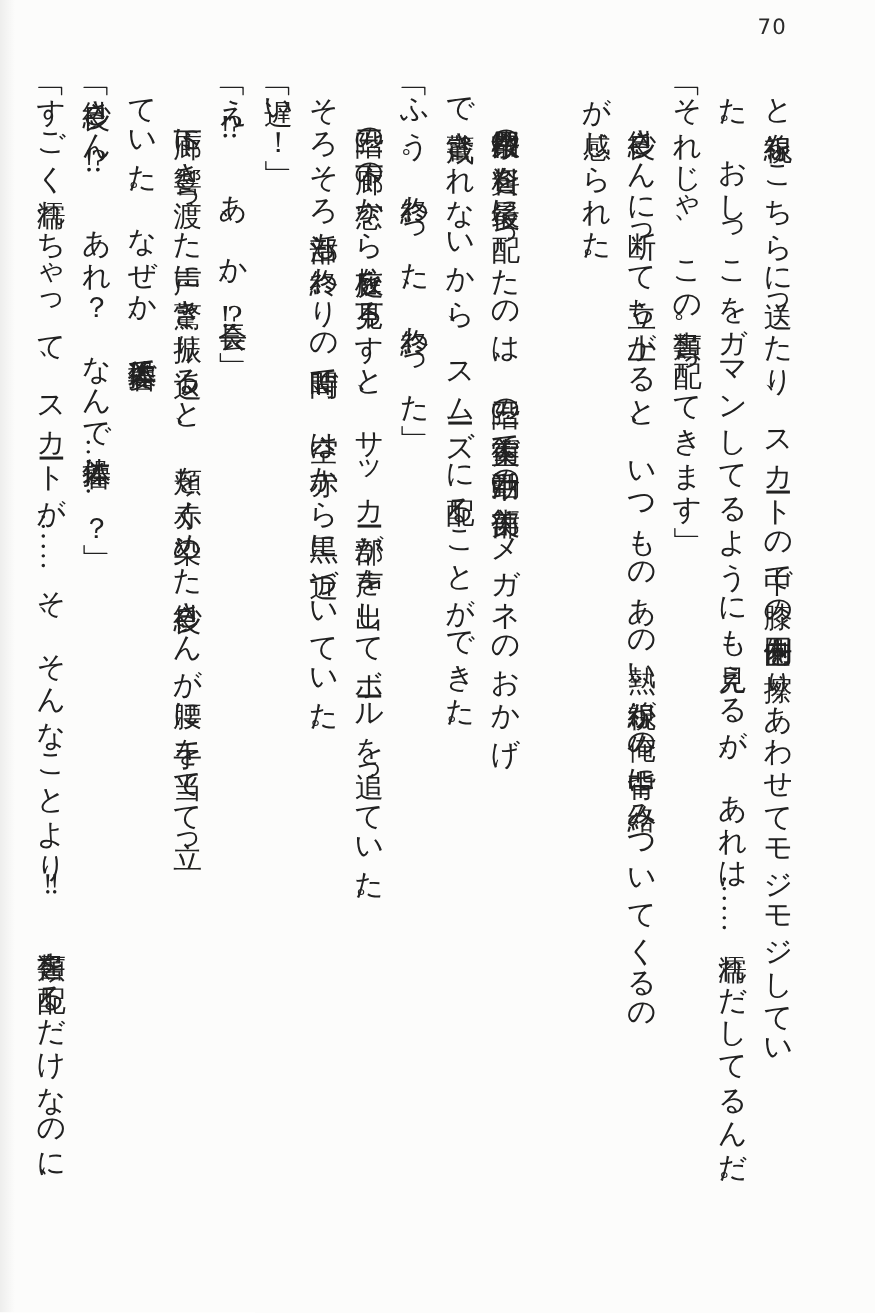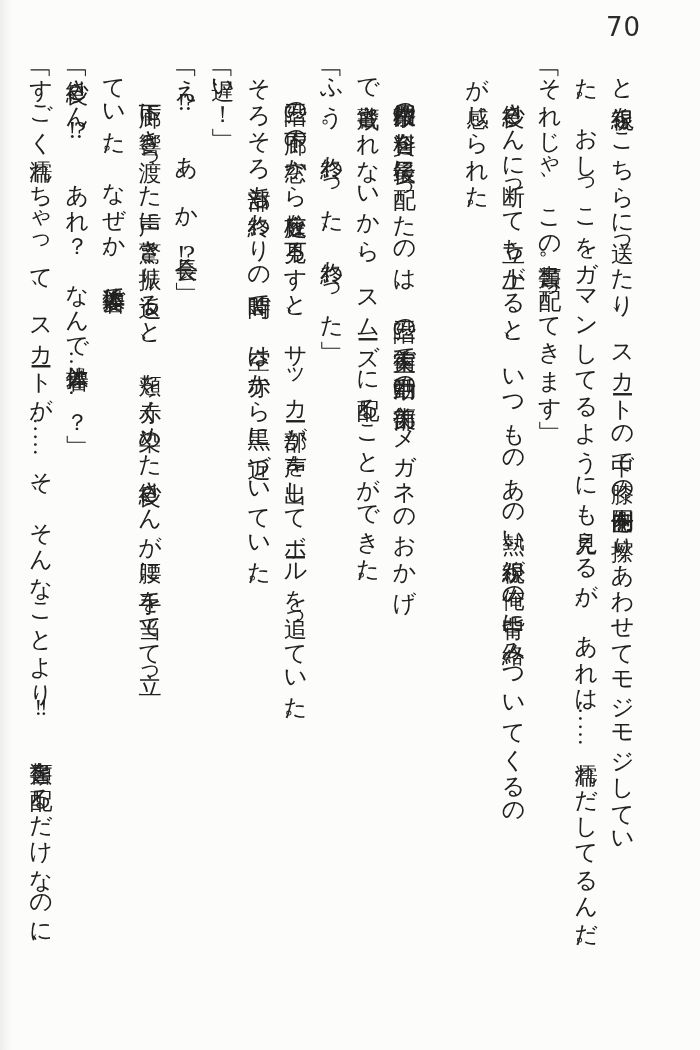--- a/index.html
+++ b/index.html
@@ -17,21 +17,21 @@
     left: 0; top: 0;
     width: 14px; height: 100%;
     background: linear-gradient(to right, rgba(110,110,110,0.10), rgba(110,110,110,0) 85%);
     pointer-events: none;
   }
   .page-number {
     position: absolute;
     top: 12px;
     left: 606px;
     font-family: "DejaVu Sans", "Liberation Sans", sans-serif;
-    font-size: 26px;
+    font-size: 17px;
     letter-spacing: 1px;
     color: #2b2b2b;
   }
   .page-body {
     position: absolute;
     top: 62px;
     right: 60px;
     width: 618px;
     height: 942px;
     writing-mode: vertical-rl;

